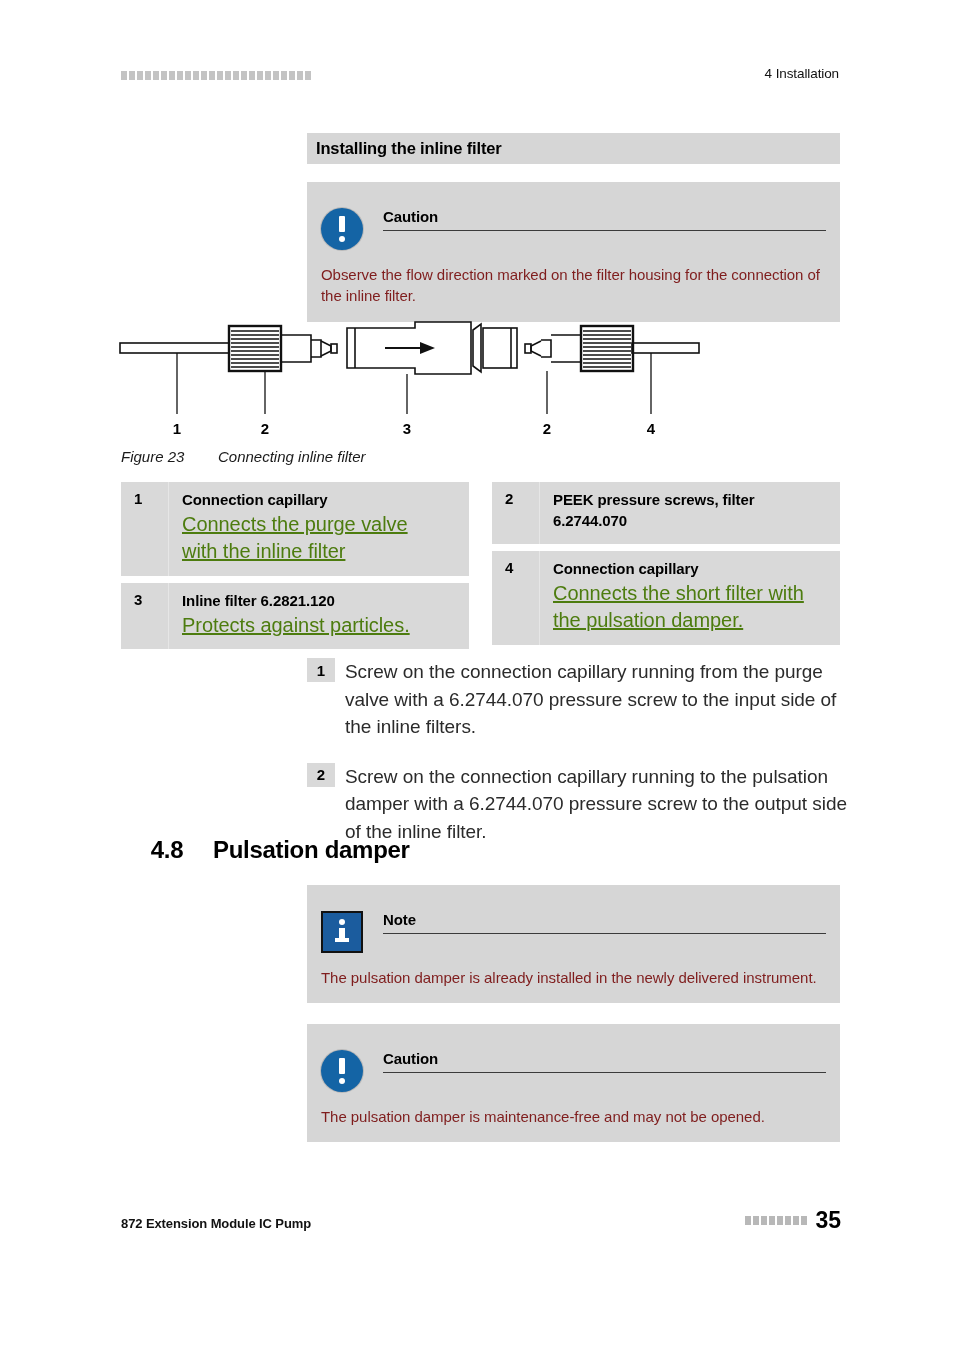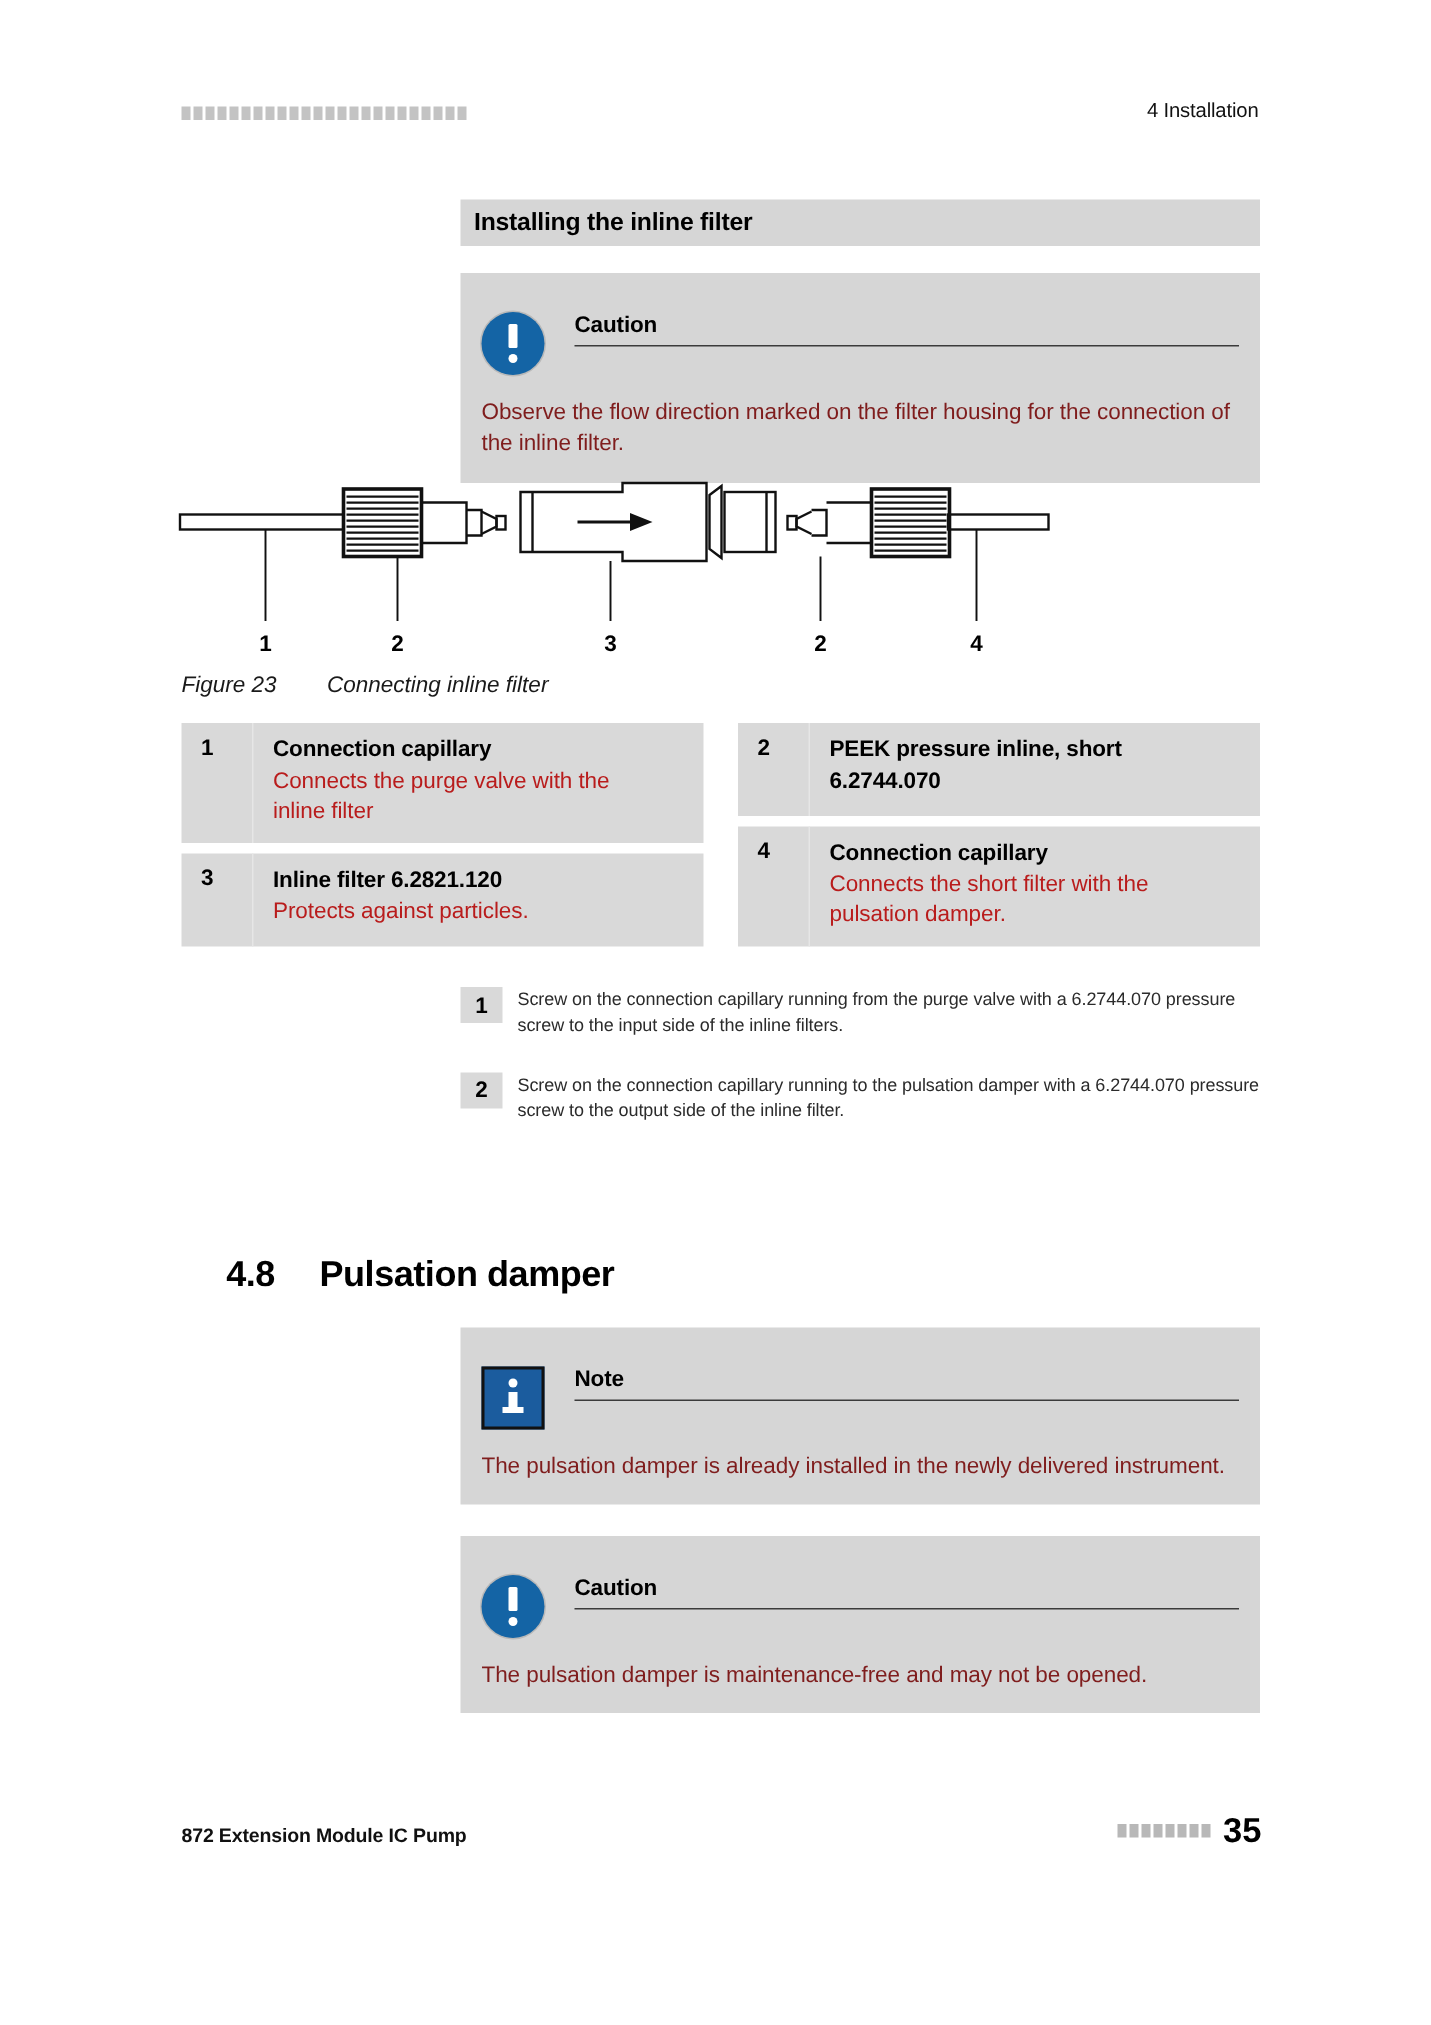--- a/index.html
+++ b/index.html
@@ -196,24 +196,25 @@
     padding: 8px 27px 10px 13px;
   }
   .legend-title {
     font-size: 15px;
     font-weight: bold;
     color: #000;
     line-height: 1.38;
     letter-spacing: -0.1px;
   }
   .legend-desc {
-    font-size: 15px;
-    color: #b91c1c;
+    font-size: 20px;
+    color: #4d7c0f;
     line-height: 1.38;
     letter-spacing: -0.05px;
+    text-decoration: underline;
   }
 
   
   .steps {
     position: absolute;
     left: 307px; top: 658px;
     width: 540px;
   }
   .step { display: flex; margin-bottom: 22px; }
   .step-num {
@@ -223,21 +224,21 @@
     font-size: 15px;
     font-weight: bold;
     color: #000;
     display: flex;
     align-items: center;
     justify-content: center;
     margin-right: 10px;
   }
   .step-txt {
     flex: 1 1 auto;
-    font-size: 12px;
+    font-size: 19px;
     line-height: 1.45;
     color: #2b2b2b;
     letter-spacing: -0.05px;
   }
 
   
   .h2 {
     position: absolute;
     left: 121px; top: 836px;
     font-size: 24px;
@@ -422,21 +423,21 @@
           <div class="legend-title">Inline filter 6.2821.120</div>
           <div class="legend-desc">Protects against particles.</div>
         </div>
       </div>
     </div>
 
     <div class="legend-col">
       <div class="legend-item">
         <div class="legend-num">2</div>
         <div class="legend-txt">
-          <div class="legend-title">PEEK pressure inline, short 6.2744.070</div>
+          <div class="legend-title">PEEK pressure screws, filter 6.2744.070</div>
           <div class="legend-desc"></div>
         </div>
       </div>
       <div class="legend-item">
         <div class="legend-num">4</div>
         <div class="legend-txt">
           <div class="legend-title">Connection capillary</div>
           <div class="legend-desc">Connects the short filter with the pulsation damper.</div>
         </div>
       </div>

